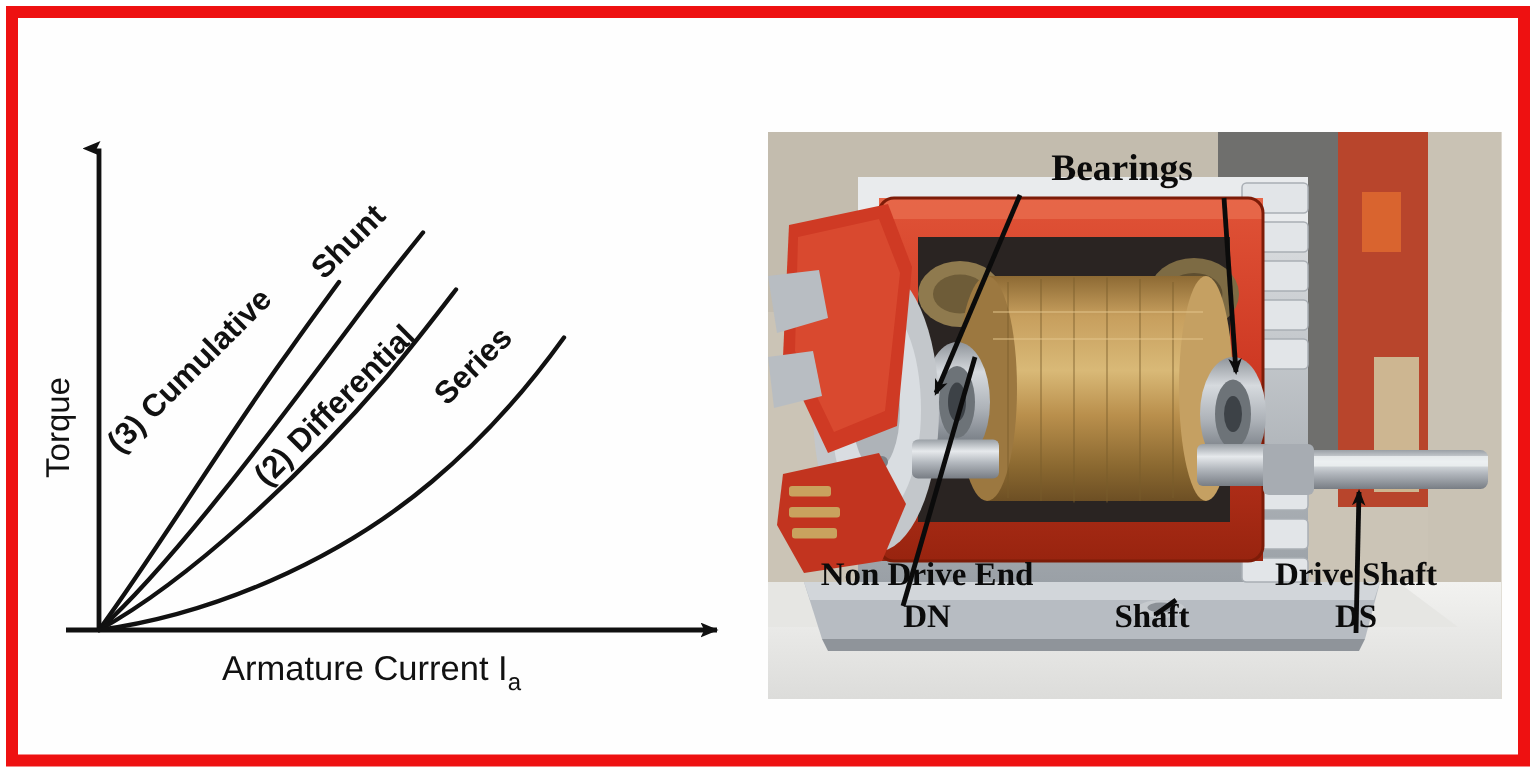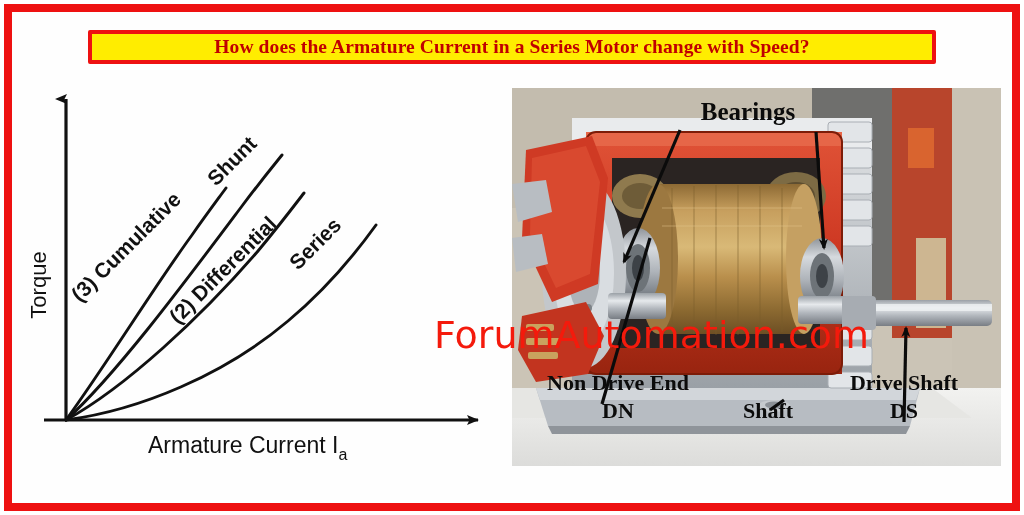--- a/index.html
+++ b/index.html
@@ -87,23 +87,20 @@
     white-space: nowrap;
     pointer-events: none;
   }
 </style>
 </head>
 <body>
 
 <div id="root">
   <div id="frame"></div>
 
-  <div id="title-box">
-    <div id="title-text">How does the Armature Current in a Series Motor change with Speed?</div>
-  </div>
 
   <div id="chart-panel">
     <svg id="chart-svg" width="480" height="390" viewBox="0 0 480 390" xmlns="http://www.w3.org/2000/svg">
       <defs>
         <marker id="arrowU" markerWidth="10" markerHeight="12" refX="5" refY="11" orient="auto-start-reverse" markerUnits="userSpaceOnUse">
           <path d="M5,0 L10,12 L5,9.5 L0,12 Z" fill="#111"></path>
         </marker>
         <marker id="arrowR" markerWidth="12" markerHeight="10" refX="11" refY="5" orient="auto" markerUnits="userSpaceOnUse">
           <path d="M12,5 L0,10 L2.5,5 L0,0 Z" fill="#111"></path>
         </marker>
@@ -320,14 +317,13 @@
         <text x="106" y="330" font-size="22" text-anchor="middle">DN</text>
 
         <text x="256" y="330" font-size="22" text-anchor="middle">Shaft</text>
 
         <text x="392" y="302" font-size="22" text-anchor="middle">Drive Shaft</text>
         <text x="392" y="330" font-size="22" text-anchor="middle">DS</text>
       </g>
     </svg>
   </div>
 
-  <div id="watermark">ForumAutomation.com</div>
 </div>
 
 </body></html>

